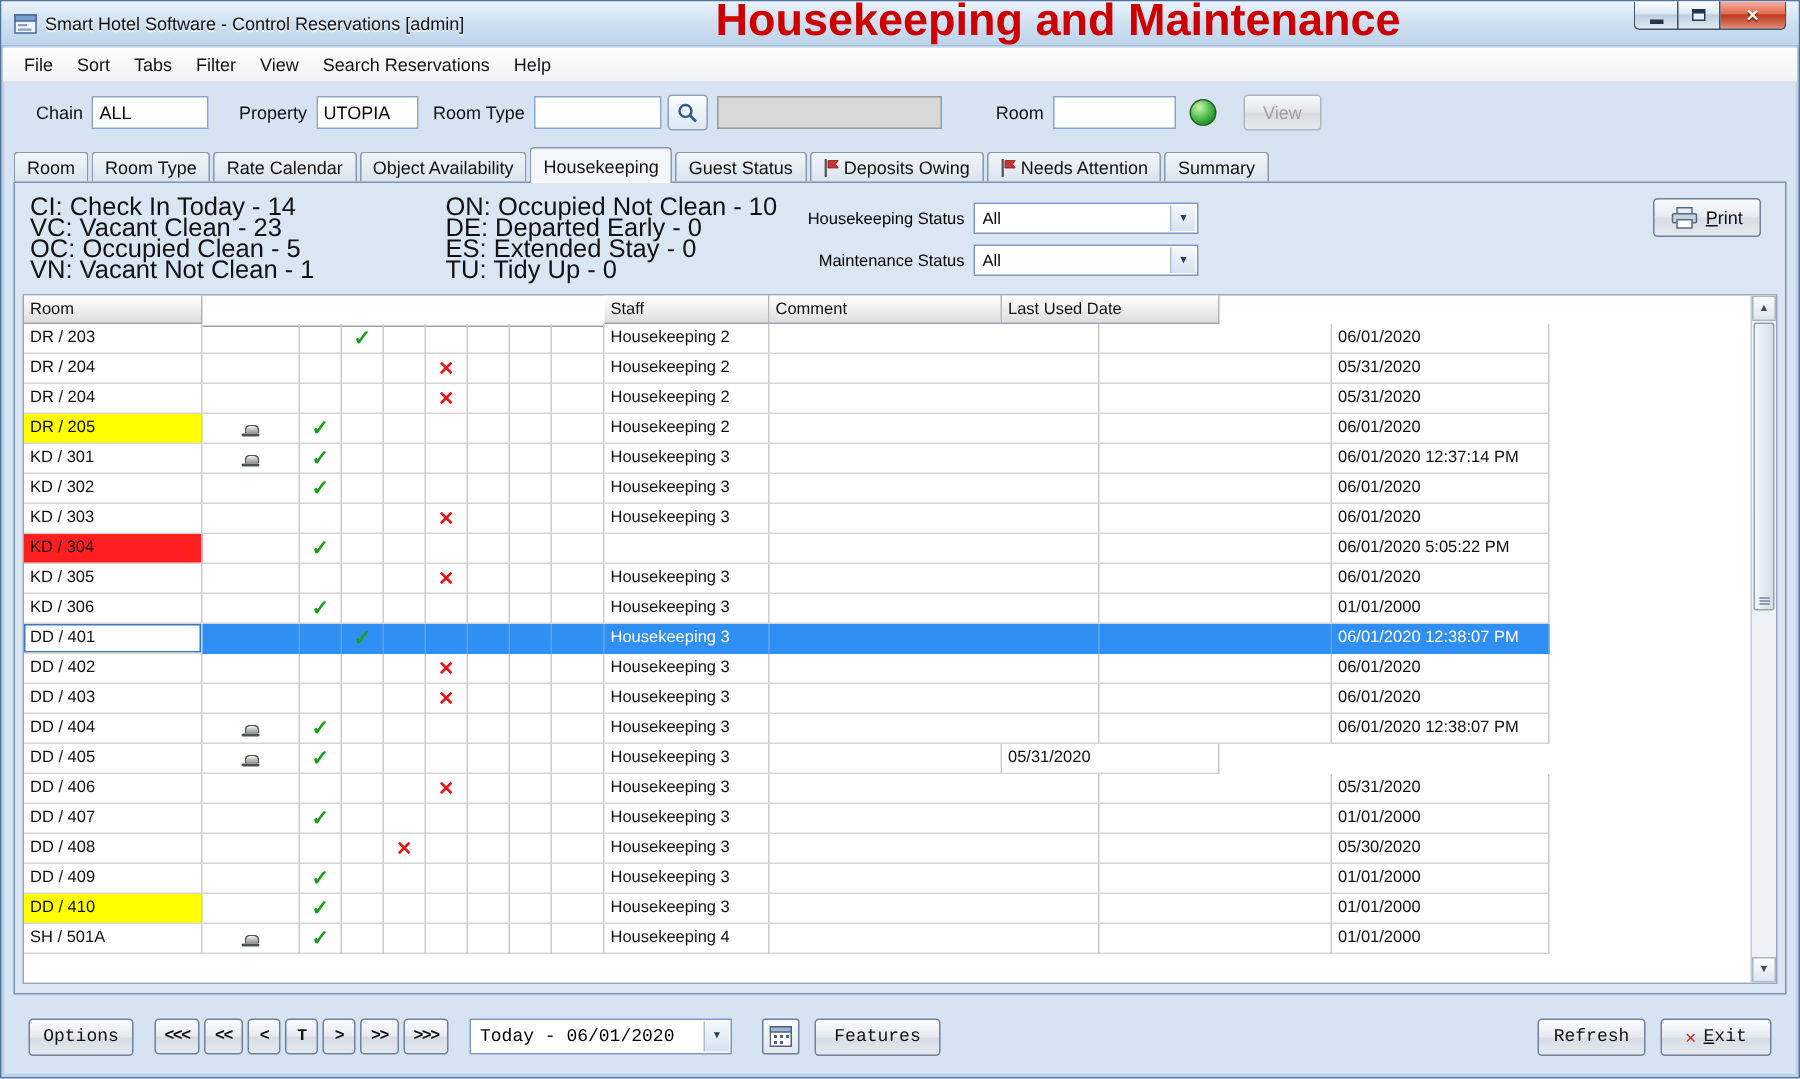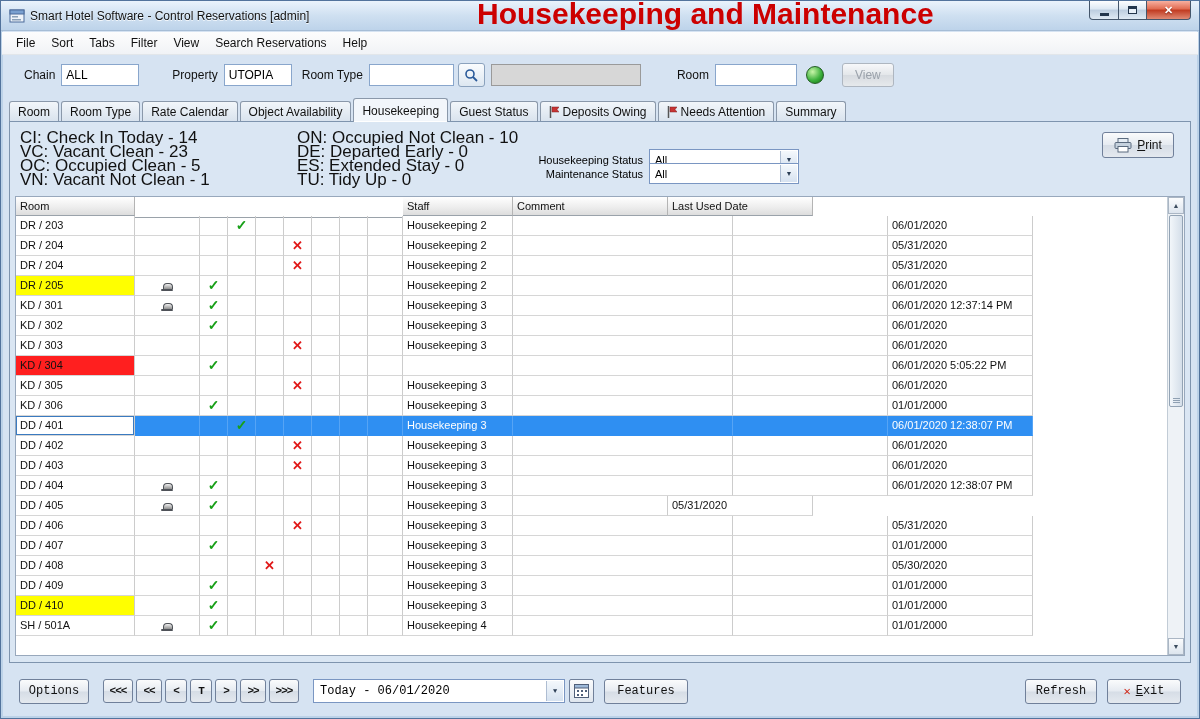--- a/index.html
+++ b/index.html
@@ -59,21 +59,21 @@
                 box-shadow:0 -1px 0 #fff inset; }
 
   
   .panel { position:absolute; top:120px; left:8px; right:8px; height:542px;
            border:1px solid #7e94ae; background:#dae6f3; }
   .legendcol { position:absolute; top:9px; font-size:17px; color:#111; }
   .legend-left { left:10px; } .legend-right { left:287px; }
   .legline { line-height:14px; white-space:nowrap; }
 
   .filterrow { position:absolute; left:505px; display:flex; align-items:center; font-size:11px; }
-  .fr1 { top:27px; } .fr2 { top:41px; }
+  .fr1 { top:13px; } .fr2 { top:41px; }
   .flbl { width:128px; text-align:right; margin-right:6px; white-space:nowrap; }
   .combo { position:relative; width:150px; height:21px; background:#fff; border:1px solid #7a96c2;
            display:flex; align-items:center; padding:0 20px 0 5px; font-size:11px; }
   .arrowbox { position:absolute; right:1px; top:1px; bottom:1px; width:17px;
               background:linear-gradient(#f4f8fc,#d6e2f0); border-left:1px solid #aebdd2;
               display:flex; align-items:center; justify-content:center; font-size:7px; color:#2c3e55; }
 
   .printbtn { position:absolute; right:16px; top:10px; width:72px; height:26px;
               border:1px solid #70809a; border-radius:3px; display:flex; align-items:center;
               justify-content:center; gap:5px; font-size:12px; color:#111;
@@ -124,22 +124,22 @@
   
   .bottombar { position:absolute; left:0; right:0; top:666px; height:48px;
                display:flex; align-items:center; padding-left:18px;font-family:Liberation Mono, monospace; }
   .btn { height:25px; border:1px solid #70809a; border-radius:3px; font-size:12px; color:#111;
          background:linear-gradient(#fafbfc,#e6ebf1 48%,#d6dde6 52%,#e4e9ef);
          display:flex; align-items:center; justify-content:center; padding:0 10px; font-family:inherit; }
   .btn.options { width:70px; margin-right:14px; }
   .navgroup { display:flex; gap:3px; margin-right:14px; }
   .navbtn { padding:0; font-weight:bold; font-size:11px; letter-spacing:-1px; height:24px; }
   .nw30{width:30px;} .nw26{width:26px;} .nw22{width:22px;}
-  .datecombo { position:relative; width:252px; height:24px; background:#fff; border:1px solid #7a96c2;
-               display:flex; align-items:center; padding:0 22px 0 6px; font-size:12px; margin-right:4px; }
+  .datecombo { position:relative; width:175px; height:24px; background:#fff; border:1px solid #7a96c2;
+               display:flex; align-items:center; padding:0 22px 0 6px; font-size:12px; margin-right:20px; }
   .calbtn { width:25px; height:24px; border:1px solid #70809a; border-radius:2px;
             background:linear-gradient(#fafbfc,#dfe6ee); display:flex; align-items:center;
             justify-content:center; margin-right:10px; }
   .btn.features { width:84px; }
   .btn.refresh { position:absolute; right:102px; width:72px; }
   .btn.exit { position:absolute; right:18px; width:74px; gap:5px; }
   .exitx { color:#d02818; font-weight:bold; font-size:12px; }
 </style>
 </head>
 <body>
@@ -176,21 +176,21 @@
       <div class="mi">Tabs</div>
       <div class="mi">Filter</div>
       <div class="mi">View</div>
       <div class="mi">Search Reservations</div>
       <div class="mi">Help</div>
     </div>
 
   <div class="toolbar">
     <span class="lbl" style="margin-left:22px">Chain</span>
     <input class="tinput w78" style="margin-left: 6px;" value="ALL">
-    <span class="lbl" style="margin-left:33px">Property</span>
+    <span class="lbl" style="margin-left:20px">Property</span>
     <input class="tinput w72" style="margin-left: 6px;" value="UTOPIA">
     <span class="lbl" style="margin-left:10px">Room Type</span>
     <input class="tinput w85" style="margin-left: 6px;" value="">
     <button class="sbtn" style="margin-left:4px">
       <svg width="14" height="14" viewBox="0 0 14 14">
         <circle cx="6" cy="6" r="4" fill="none" stroke="#2a5a9a" stroke-width="1.6"></circle>
         <line x1="9" y1="9" x2="13" y2="13" stroke="#2a5a9a" stroke-width="1.8"></line>
       </svg>
     </button>
     <input class="tinput gray" style="margin-left: 6px;" disabled="">

